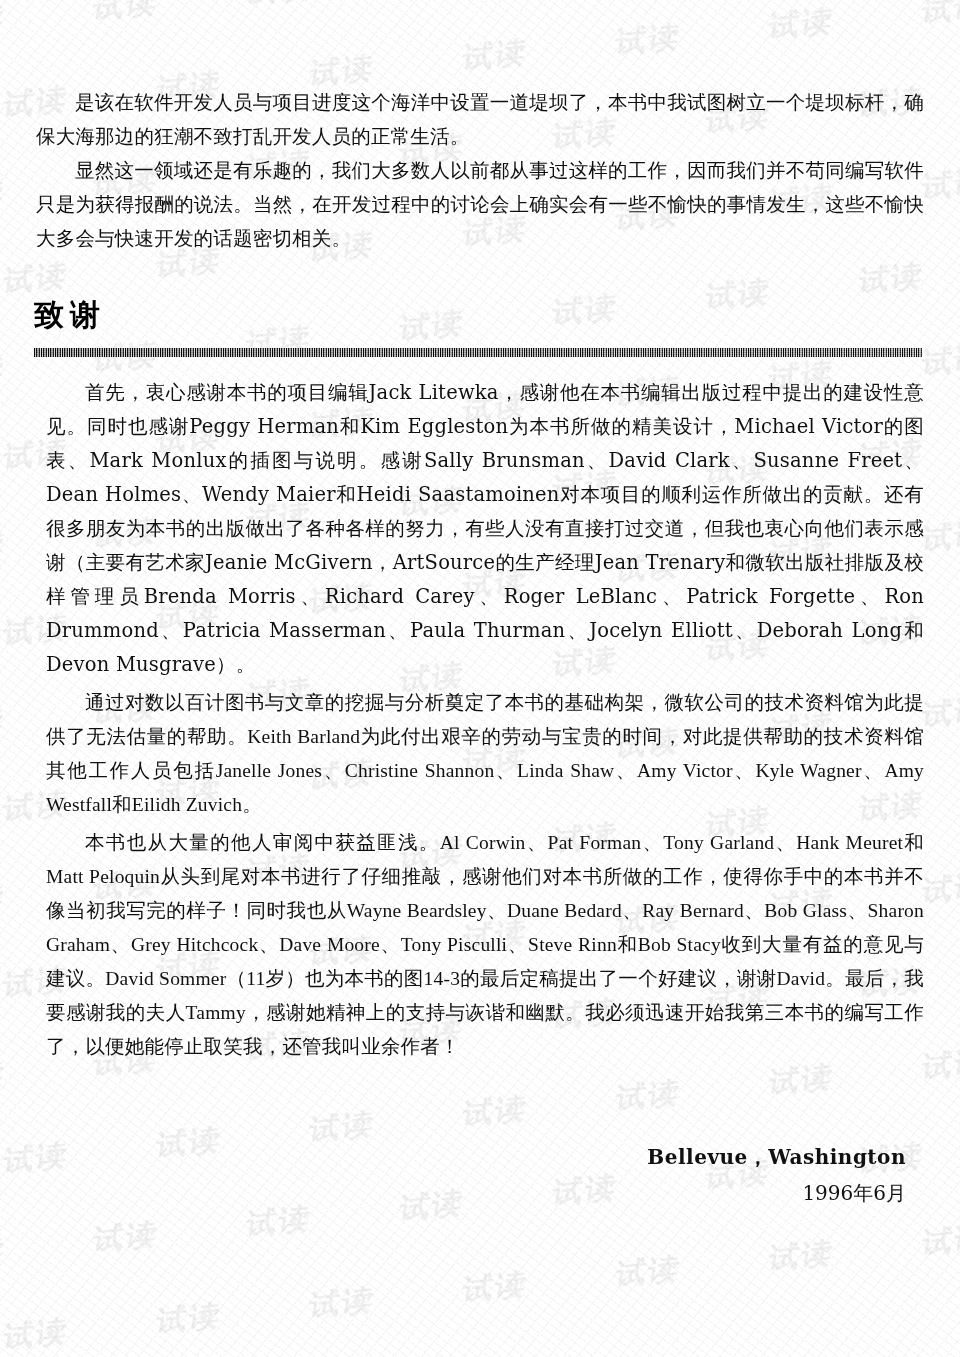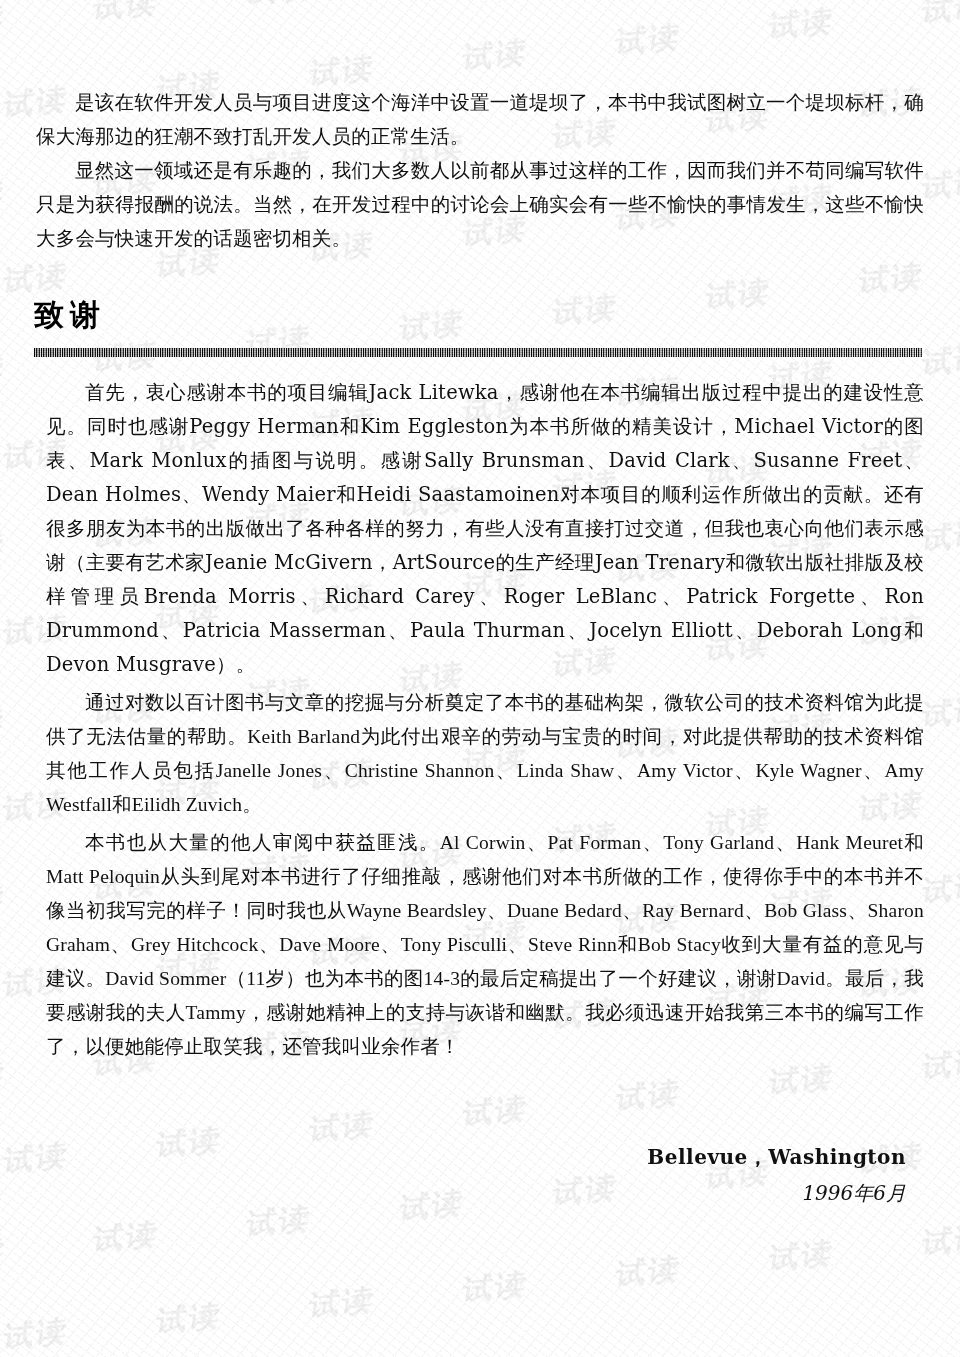--- a/index.html
+++ b/index.html
@@ -135,21 +135,20 @@
     color: #111;
     letter-spacing: 0.5px;
     display: block;
   }
   #signature .sig-date {
     font-family: "DejaVu Serif", "Liberation Serif", serif;
     font-size: 20px;
     color: #111;
     display: block;
     margin-top: 2px;
-    font-style: italic;
   }
 
   
   #page-number-block {
     position: absolute;
     left: 828px;
     top: 1358px;
     width: 94px;
     height: 30px;
     display: flex;

